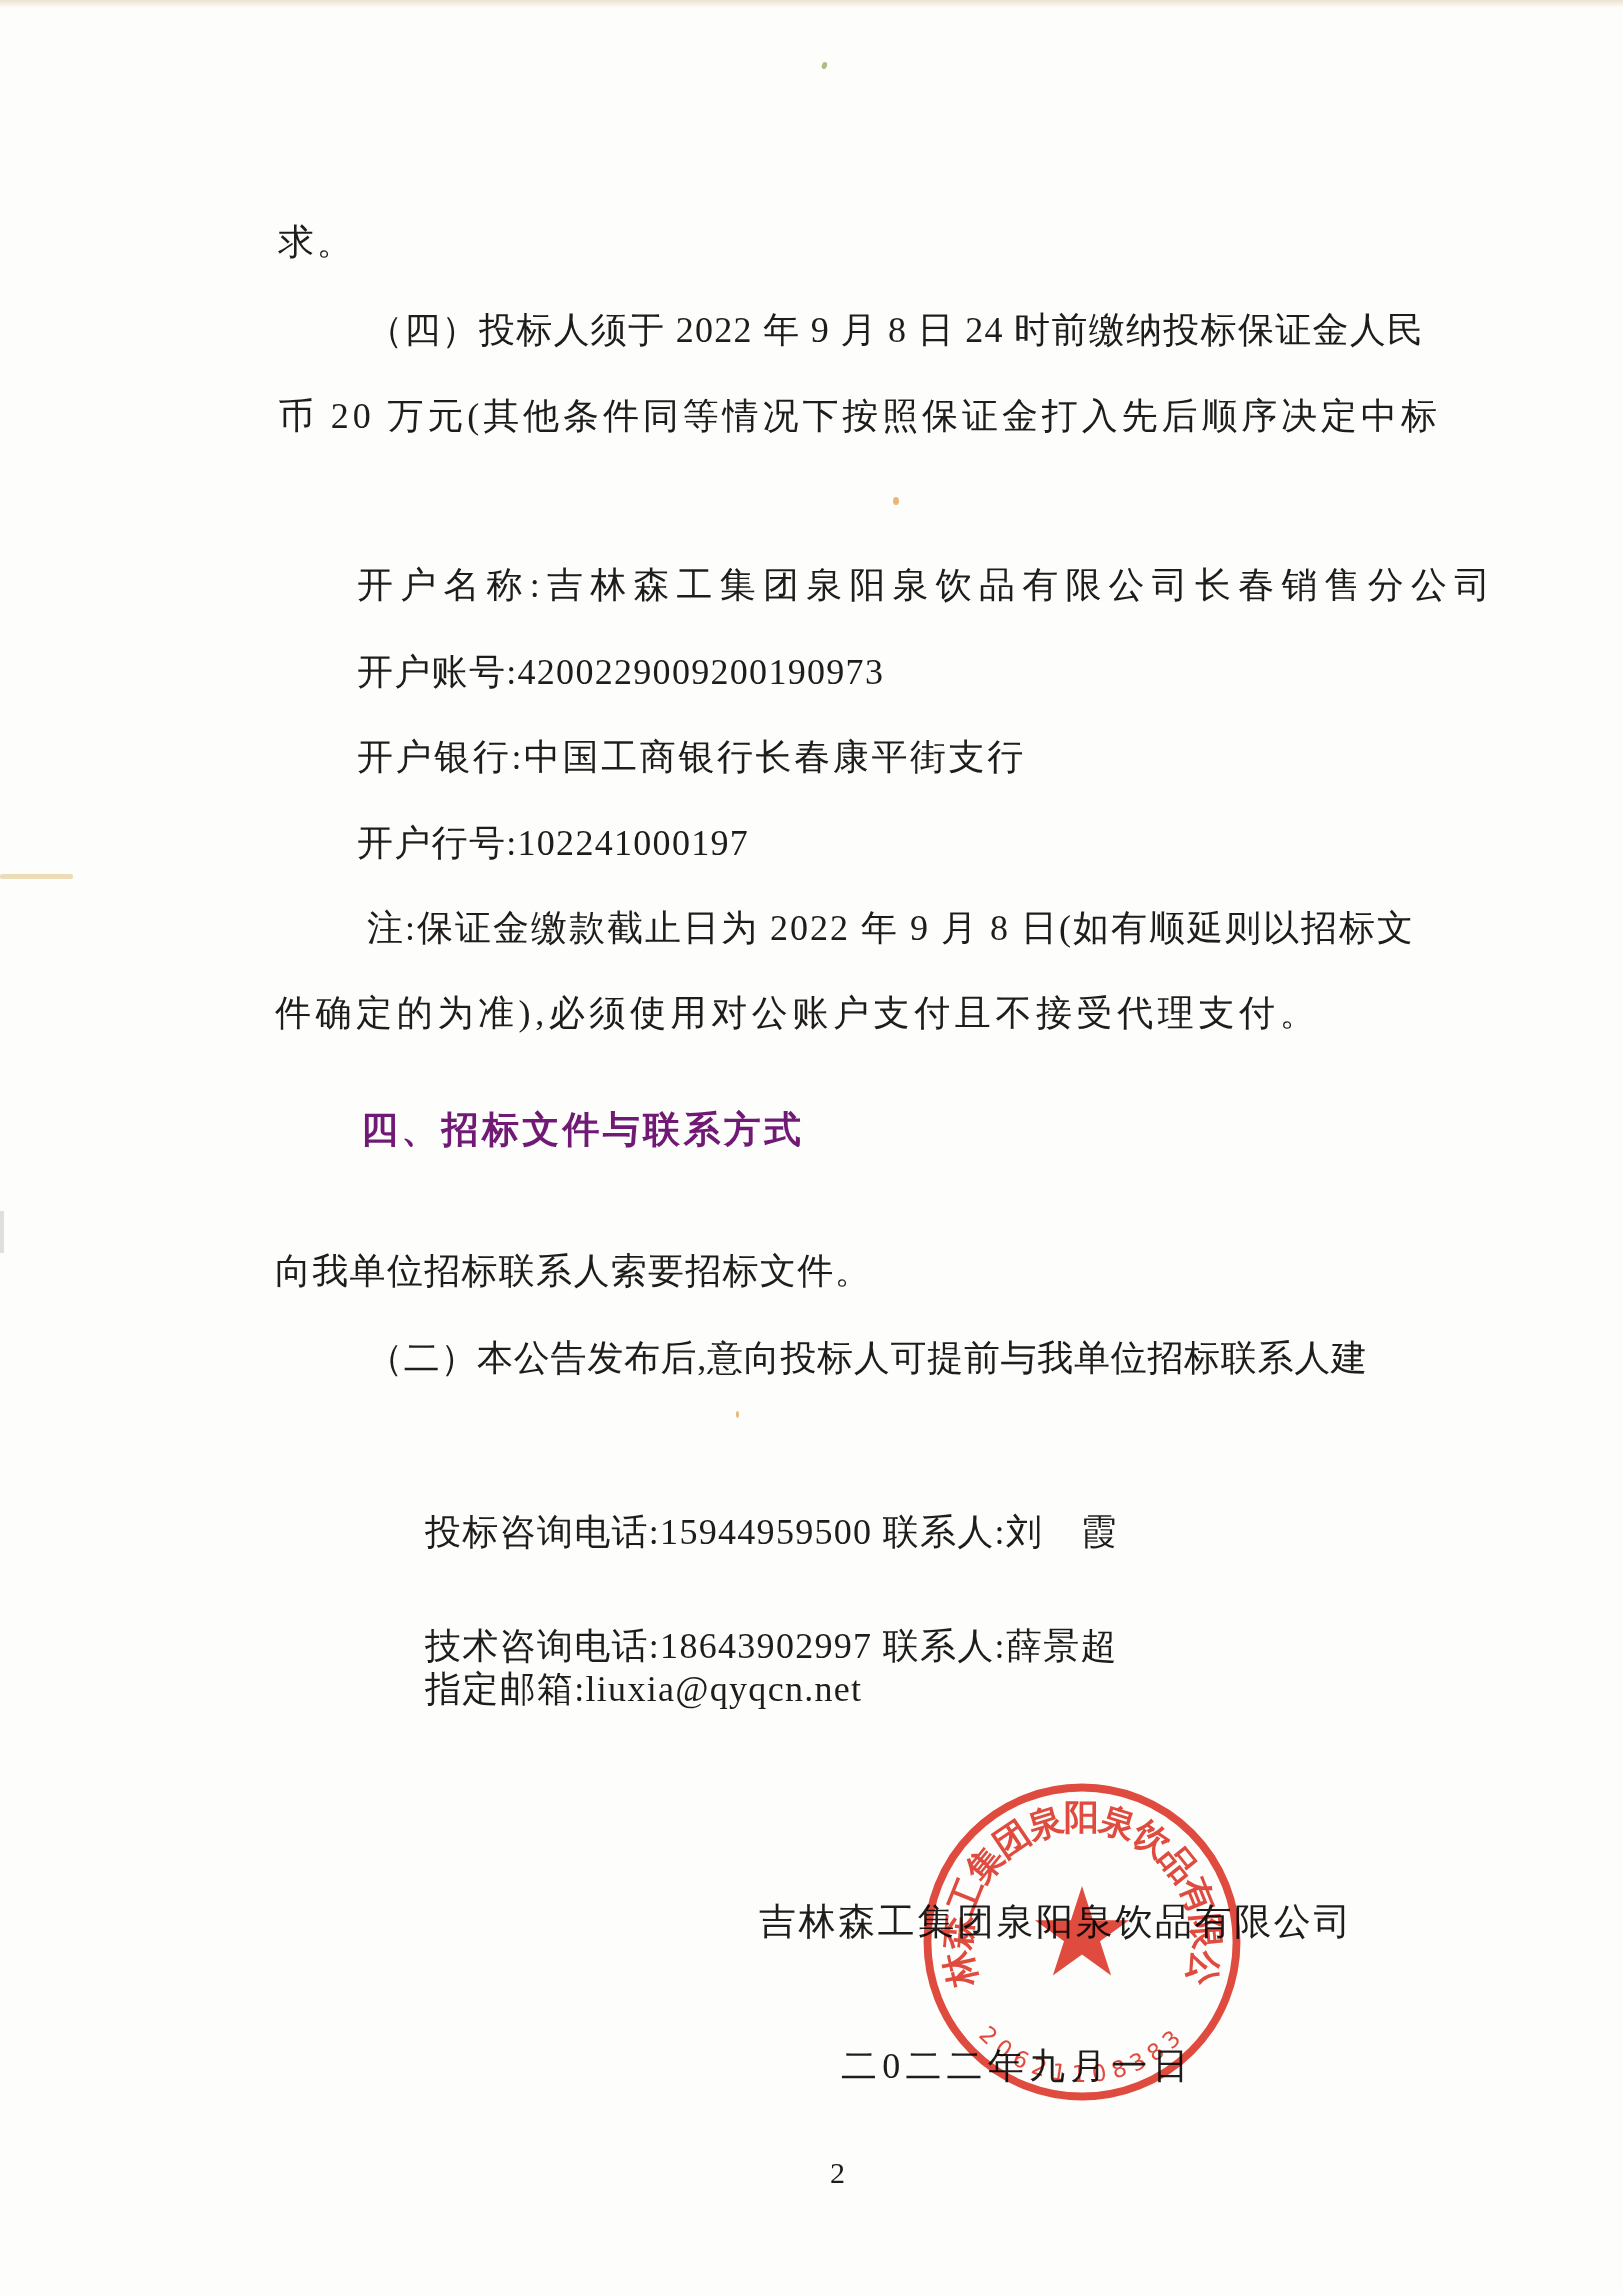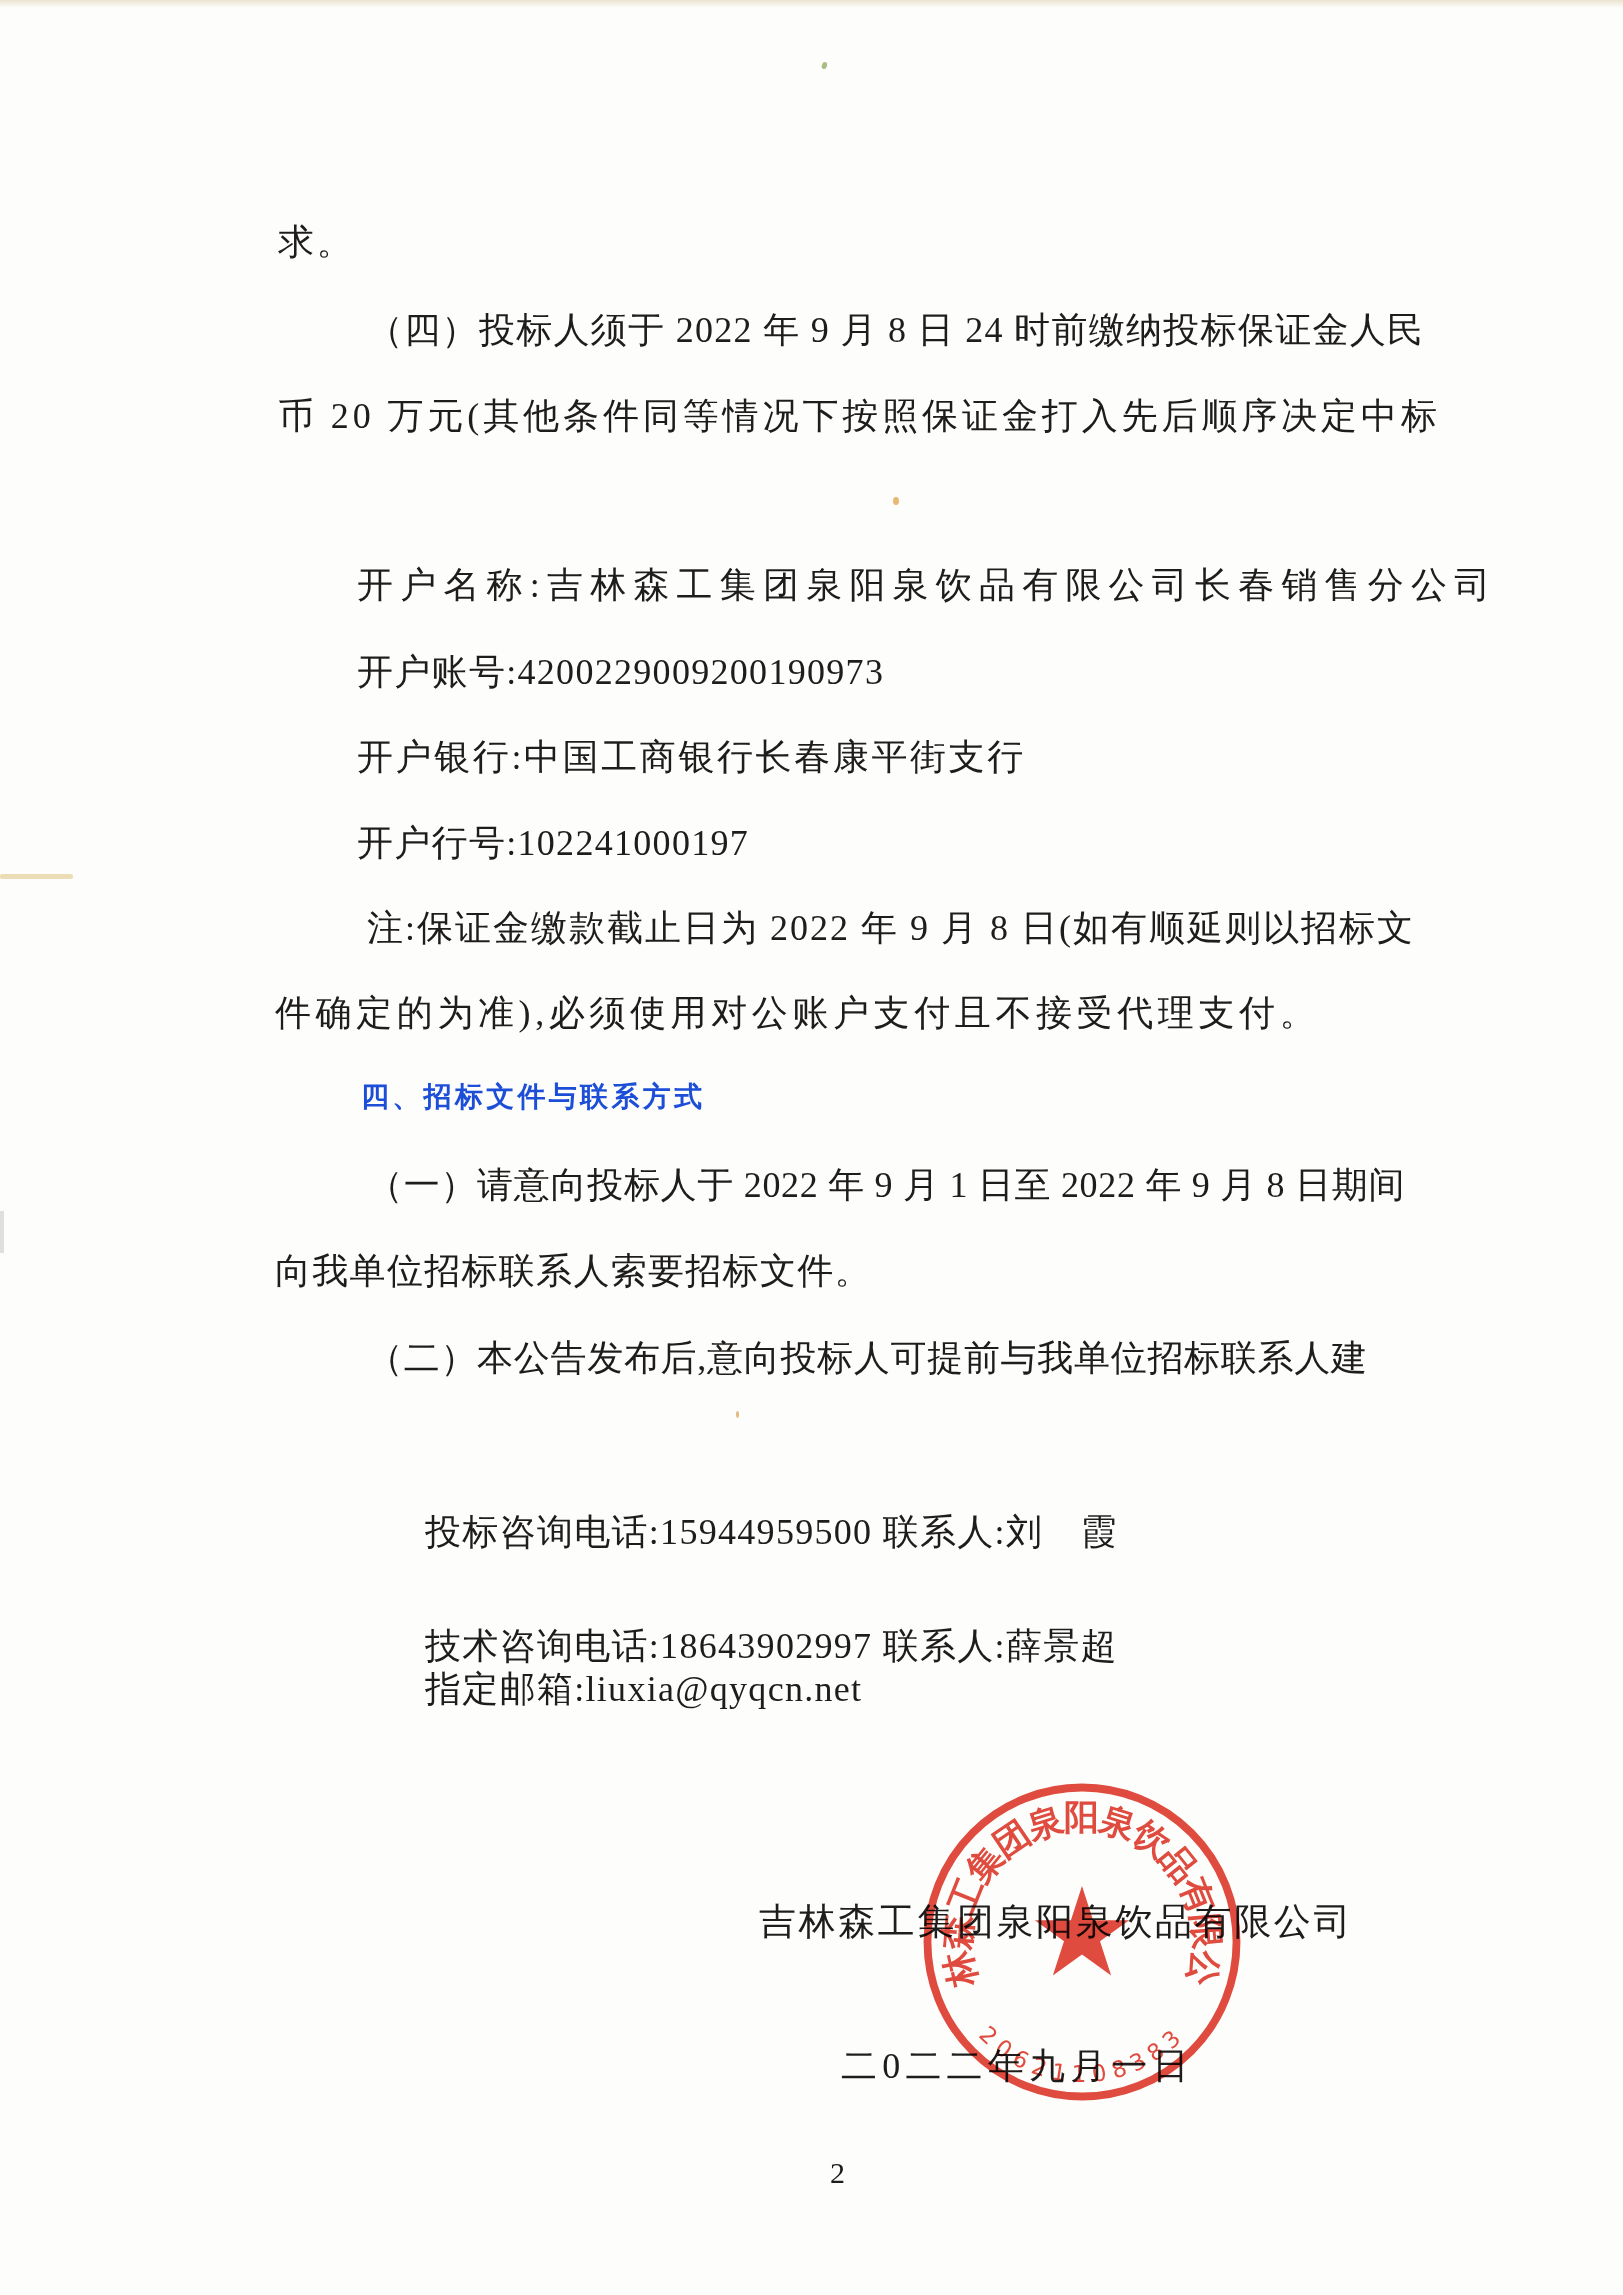--- a/index.html
+++ b/index.html
@@ -28,23 +28,24 @@
   .doc-line {
     position: absolute;
     font-size: 36px;
     line-height: 1.18;
     white-space: nowrap;
     letter-spacing: 2.6px;
     color: #1e1d1b;
   }
   .doc-line.heading {
     font-weight: bold;
-    font-size: 28px;
+    font-size: 37px;
     letter-spacing: 3.3px;
-    color: #1d4ed8;
+    color: #701a75;
+    margin-top: 28px;
   }
   .signature-company {
     position: absolute;
     left: 759px; top: 1897px;
     font-size: 37px;
     letter-spacing: 2.6px;
     white-space: nowrap;
   }
   .signature-date {
     position: absolute;
@@ -114,21 +115,20 @@
   <div class="doc-line" style="left:278px;  top:221px;">求。</div>
   <div class="doc-line" style="left:367px;  top:309px;  letter-spacing:1.3px;">（四）投标人须于 2022 年 9 月 8 日 24 时前缴纳投标保证金人民</div>
   <div class="doc-line" style="left:278px;  top:395px;  letter-spacing:3.9px;">币 20 万元(其他条件同等情况下按照保证金打入先后顺序决定中标</div>
   <div class="doc-line" style="left:357px;  top:564px;  letter-spacing:7.2px;">开户名称:吉林森工集团泉阳泉饮品有限公司长春销售分公司</div>
   <div class="doc-line" style="left:357px;  top:651px;  letter-spacing:1.3px;">开户账号:4200229009200190973</div>
   <div class="doc-line" style="left:357px;  top:736px; letter-spacing:2.6px;">开户银行:中国工商银行长春康平街支行</div>
   <div class="doc-line" style="left:357px;  top:822px; letter-spacing:1.3px;">开户行号:102241000197</div>
   <div class="doc-line" style="left:367px;  top:907px; letter-spacing:2px;">注:保证金缴款截止日为 2022 年 9 月 8 日(如有顺延则以招标文</div>
   <div class="doc-line" style="left:275px;  top:992px; letter-spacing:4.6px;">件确定的为准),必须使用对公账户支付且不接受代理支付。</div>
   <div class="doc-line heading" style="left:361px; top:1080px;">四、招标文件与联系方式</div>
-  <div class="doc-line" style="left:367px;  top:1164px; letter-spacing:0.7px;">（一）请意向投标人于 2022 年 9 月 1 日至 2022 年 9 月 8 日期间</div>
   <div class="doc-line" style="left:275px;  top:1250px; letter-spacing:1.3px;">向我单位招标联系人索要招标文件。</div>
   <div class="doc-line" style="left:367px;  top:1337px; letter-spacing:0.7px;text-align:right;">（二）本公告发布后,意向投标人可提前与我单位招标联系人建</div>
   <div class="doc-line" style="left:425px;  top:1511px; letter-spacing:1.3px;">投标咨询电话:15944959500 联系人:刘　霞</div>
   <div class="doc-line" style="left:425px;  top:1597px; letter-spacing:1.3px;margin-top:28px;">技术咨询电话:18643902997 联系人:薛景超</div>
   <div class="doc-line" style="left:425px;  top:1668px; letter-spacing:1.3px;">指定邮箱:liuxia@qyqcn.net</div>
 
   <div class="signature-company">吉林森工集团泉阳泉饮品有限公司</div>
   <div class="signature-date">二0二二年九月一日</div>
 
   <svg class="stamp" viewBox="0 0 500 500" aria-hidden="true">

